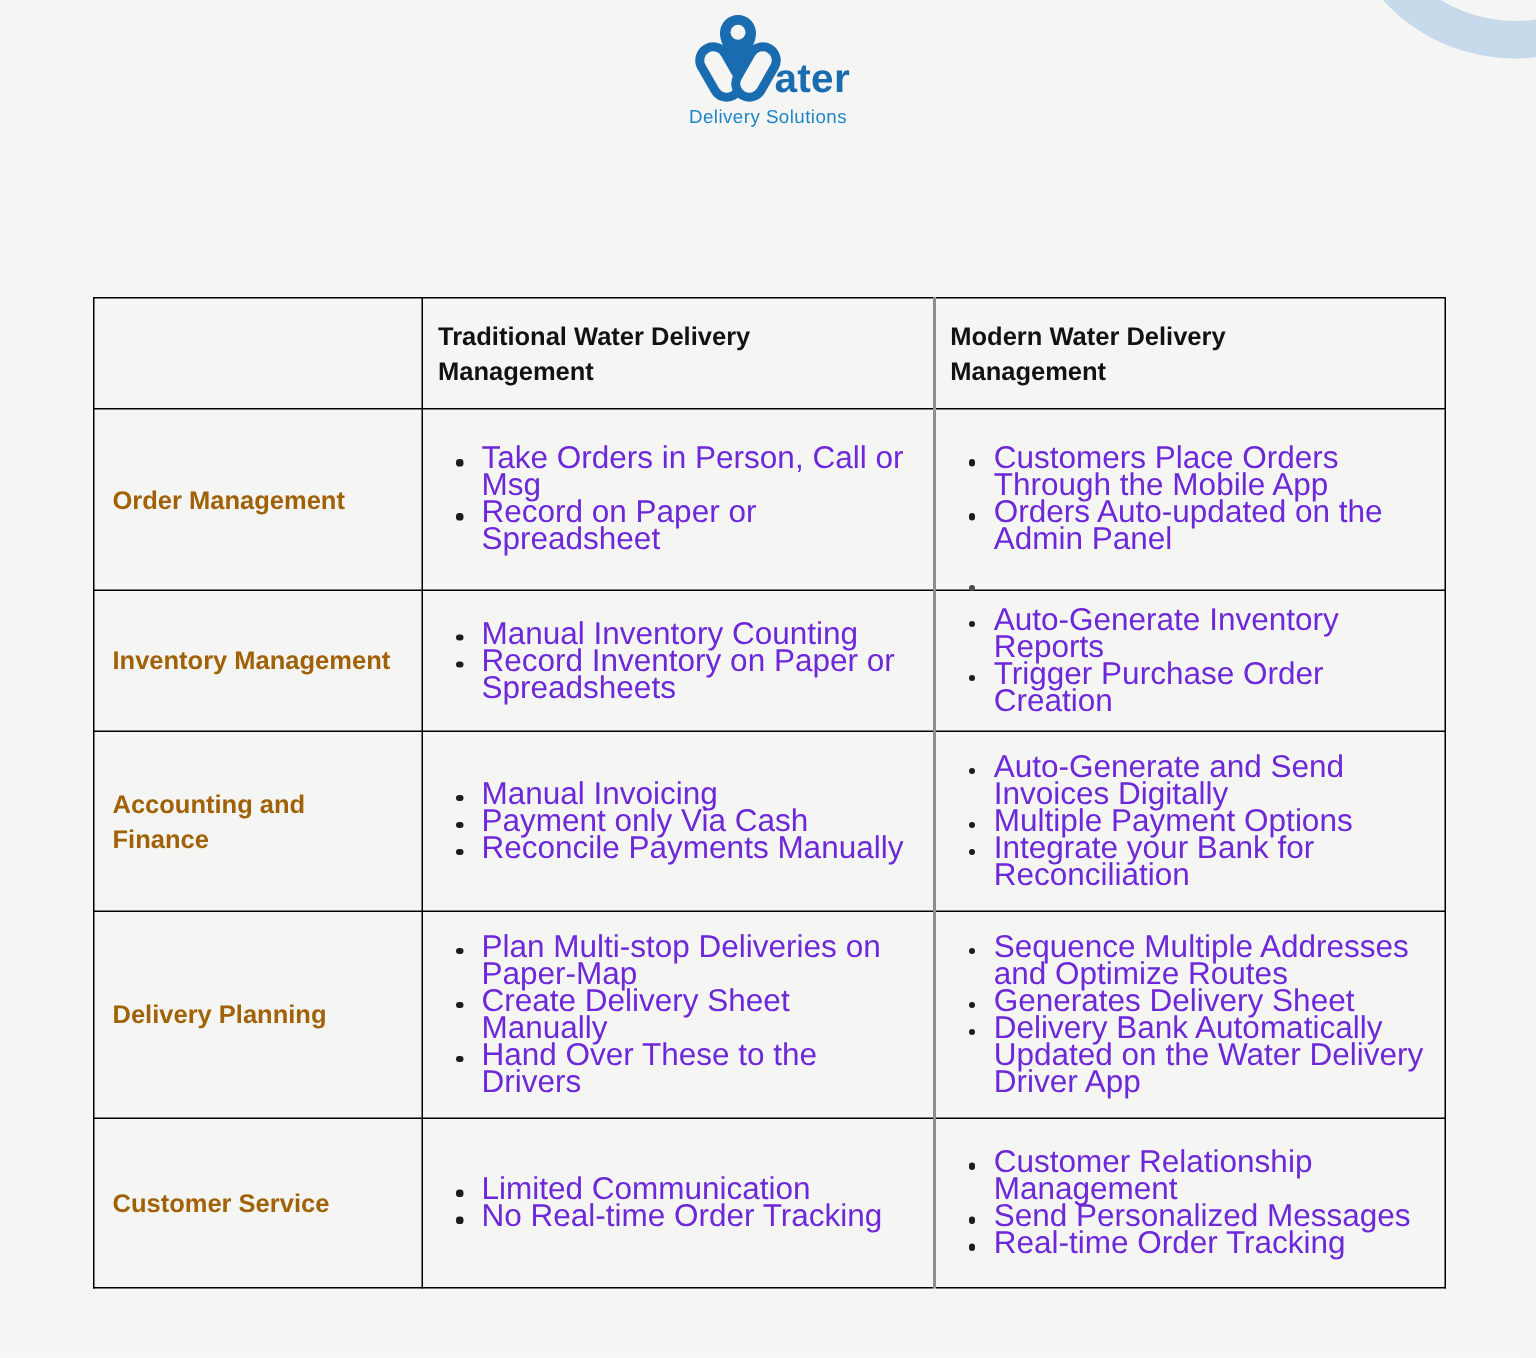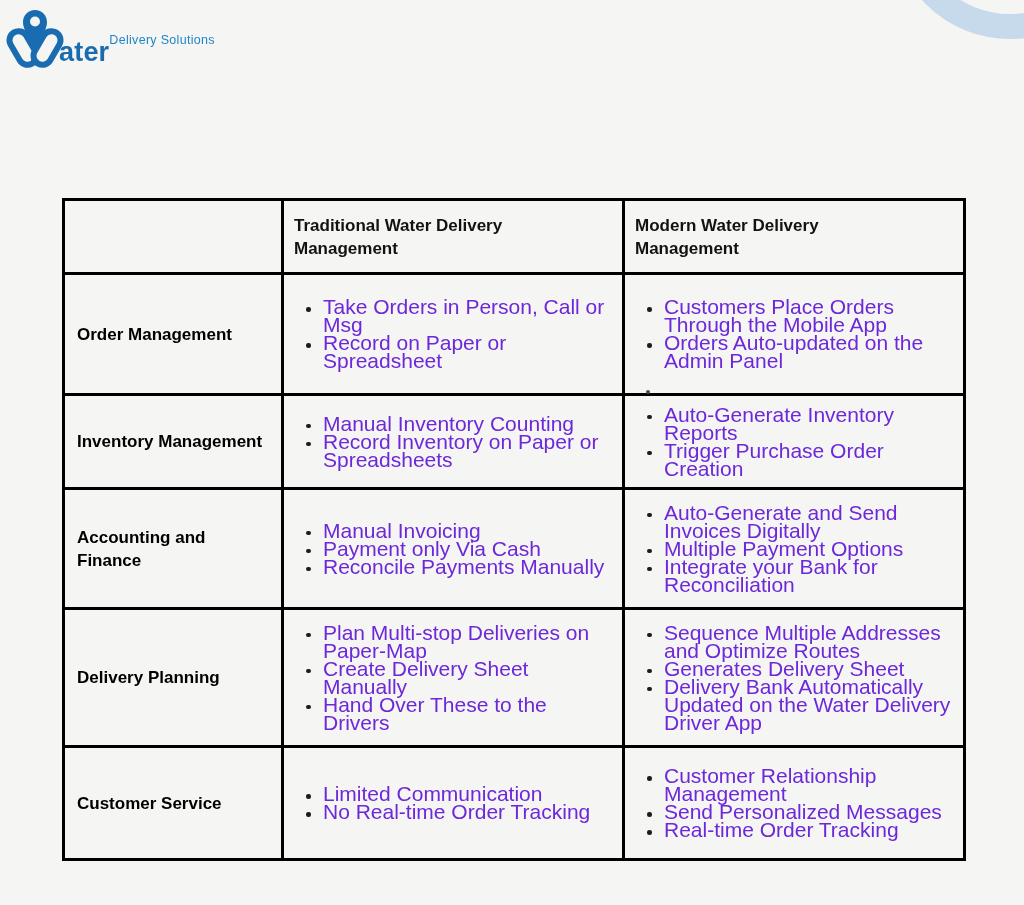--- a/index.html
+++ b/index.html
@@ -10,46 +10,46 @@
   }
 
   
   .corner-arc {
     position:absolute; left:891px; top:-199px;
     width:188px; height:188px;
     border:25px solid #c6daeb; border-radius:50%;
   }
 
   
-  .logo { position:absolute; top:8px; left:0; right:0; display:flex; align-items:center; }
+  .logo { position:absolute; top:8px; left:0; right:0; display:flex; flex-direction:column; align-items:center; }
   .logo-row { display:flex; align-items:flex-end; }
   .logo-word { font-size:27px; font-weight:bold; color:#1a6cb0; margin-left:-11px; margin-bottom:4px; letter-spacing:0.2px; }
   .logo-sub { font-size:12.5px; color:#1e86c8; margin-top:-1px; letter-spacing:0.3px; }
 
   
   .title {
     position:absolute; top:96px; left:0; right:0;
     text-align:center; font-size:28px; line-height:38px;
     font-weight:bold; color:#434343; white-space:pre-line;
   }
 
   
   table.cmp {
     position:absolute; left:62px; top:198px;
     width:901px; border-collapse:collapse; table-layout:fixed;
     background:transparent;
   }
-  .cmp th, .cmp td { border:3px solid #000000; vertical-align:middle; }
+  .cmp th, .cmp td { border:1px solid #000000; vertical-align:middle; }
   .cmp .modern-col { border-left:2px solid #8e8e8e; }
   .cmp th.col-header {
     text-align:left; font-size:17px; font-weight:bold; color:#121212;
     padding:0 8px 0 10px; line-height:23px; white-space:pre-line;
   }
   .cmp th.row-label {
-    text-align:left; font-size:17px; font-weight:bold; color:#000000;
+    text-align:left; font-size:17px; font-weight:bold; color:#a16207;
     padding:0 8px 0 12px; line-height:23px; white-space:pre-line;
   }
   ul.bullets { margin:0; padding:0 8px 0 38px; list-style:none; }
   ul.bullets li { position:relative; font-size:21px; line-height:18px; color:#6d28d9; }
   ul.bullets li::before {
     content:""; position:absolute; left:-17px; top:9px;
     width:4.5px; height:4.5px; border-radius:50%; background:#1c1c1c;
   }
   .clipped-bullet {
     position:absolute; left:646px; top:390px;

